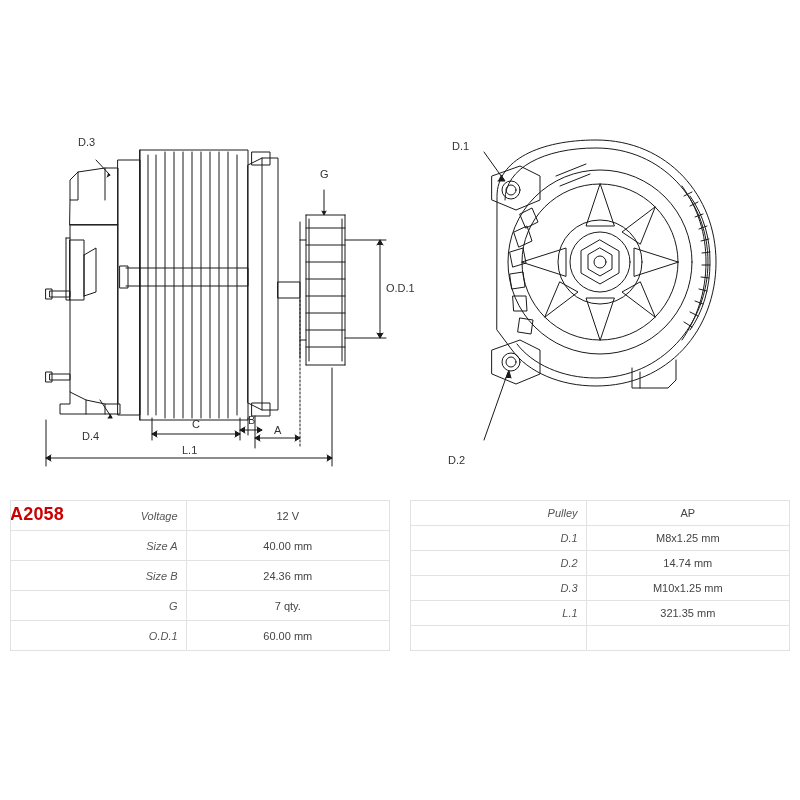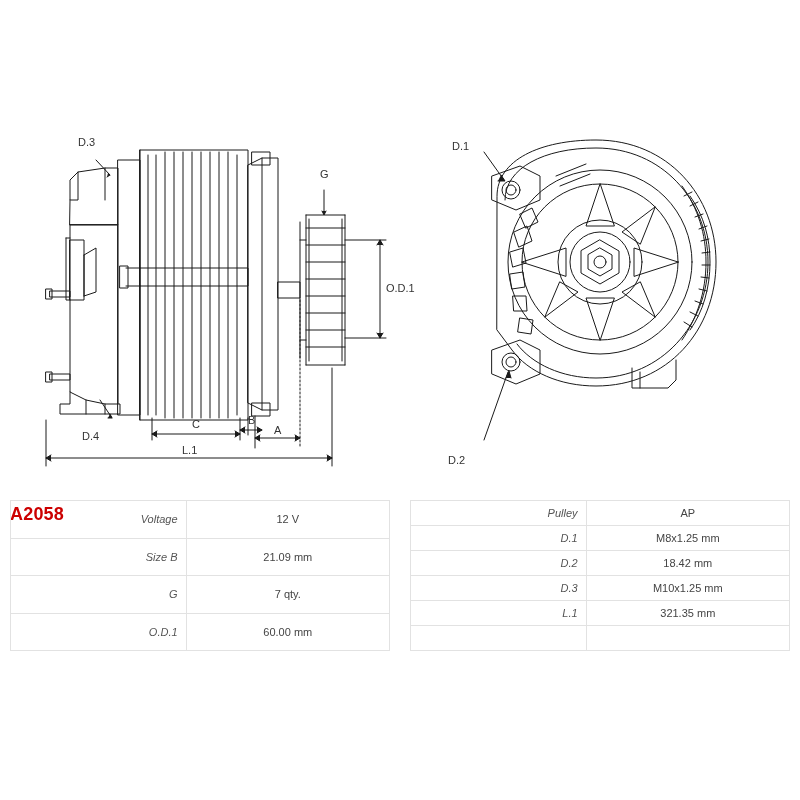--- a/index.html
+++ b/index.html
@@ -303,22 +303,26 @@
 
   <div class="specs">
 
     <table class="spec-table">
       <tbody>
         <tr>
           <td class="label">Voltage</td>
           <td class="value">12 V</td>
         </tr>
         <tr>
+          <td class="label">Size A</td>
+          <td class="value">40.00 mm</td>
+        </tr>
+        <tr>
           <td class="label">Size B</td>
-          <td class="value">21.09 mm</td>
+          <td class="value">24.36 mm</td>
         </tr>
         <tr>
           <td class="label">G</td>
           <td class="value">7 qty.</td>
         </tr>
         <tr>
           <td class="label">O.D.1</td>
           <td class="value">60.00 mm</td>
         </tr>
       </tbody>
@@ -329,21 +333,21 @@
         <tr>
           <td class="label">Pulley</td>
           <td class="value">AP</td>
         </tr>
         <tr>
           <td class="label">D.1</td>
           <td class="value">M8x1.25 mm</td>
         </tr>
         <tr>
           <td class="label">D.2</td>
-          <td class="value">18.42 mm</td>
+          <td class="value">14.74 mm</td>
         </tr>
         <tr>
           <td class="label">D.3</td>
           <td class="value">M10x1.25 mm</td>
         </tr>
         <tr>
           <td class="label">L.1</td>
           <td class="value">321.35 mm</td>
         </tr>
         <tr class="empty">

